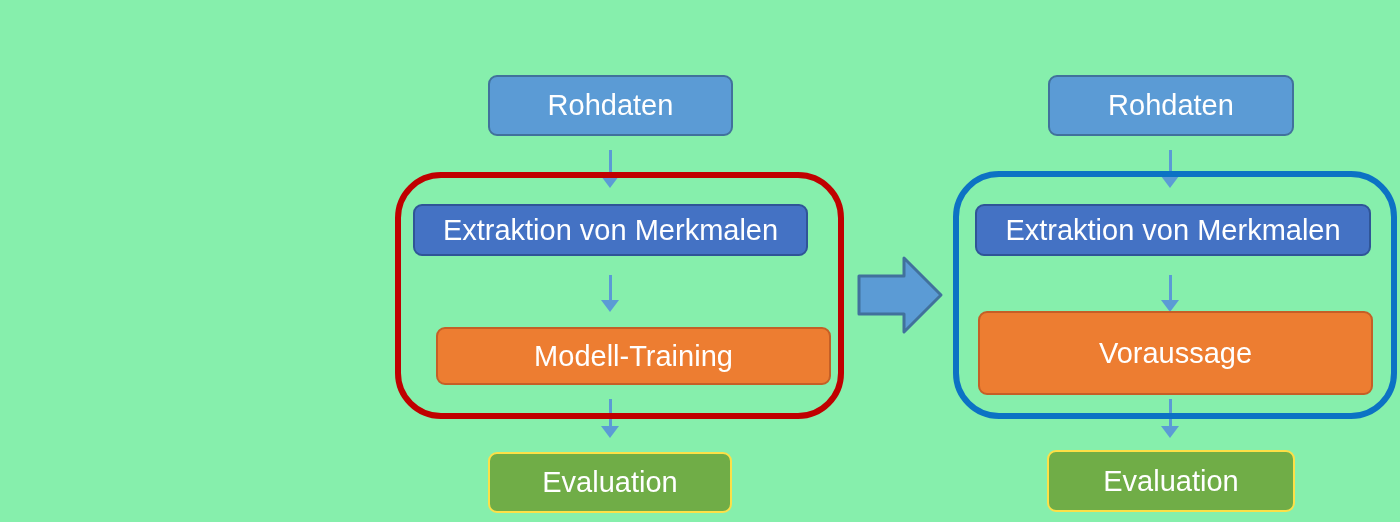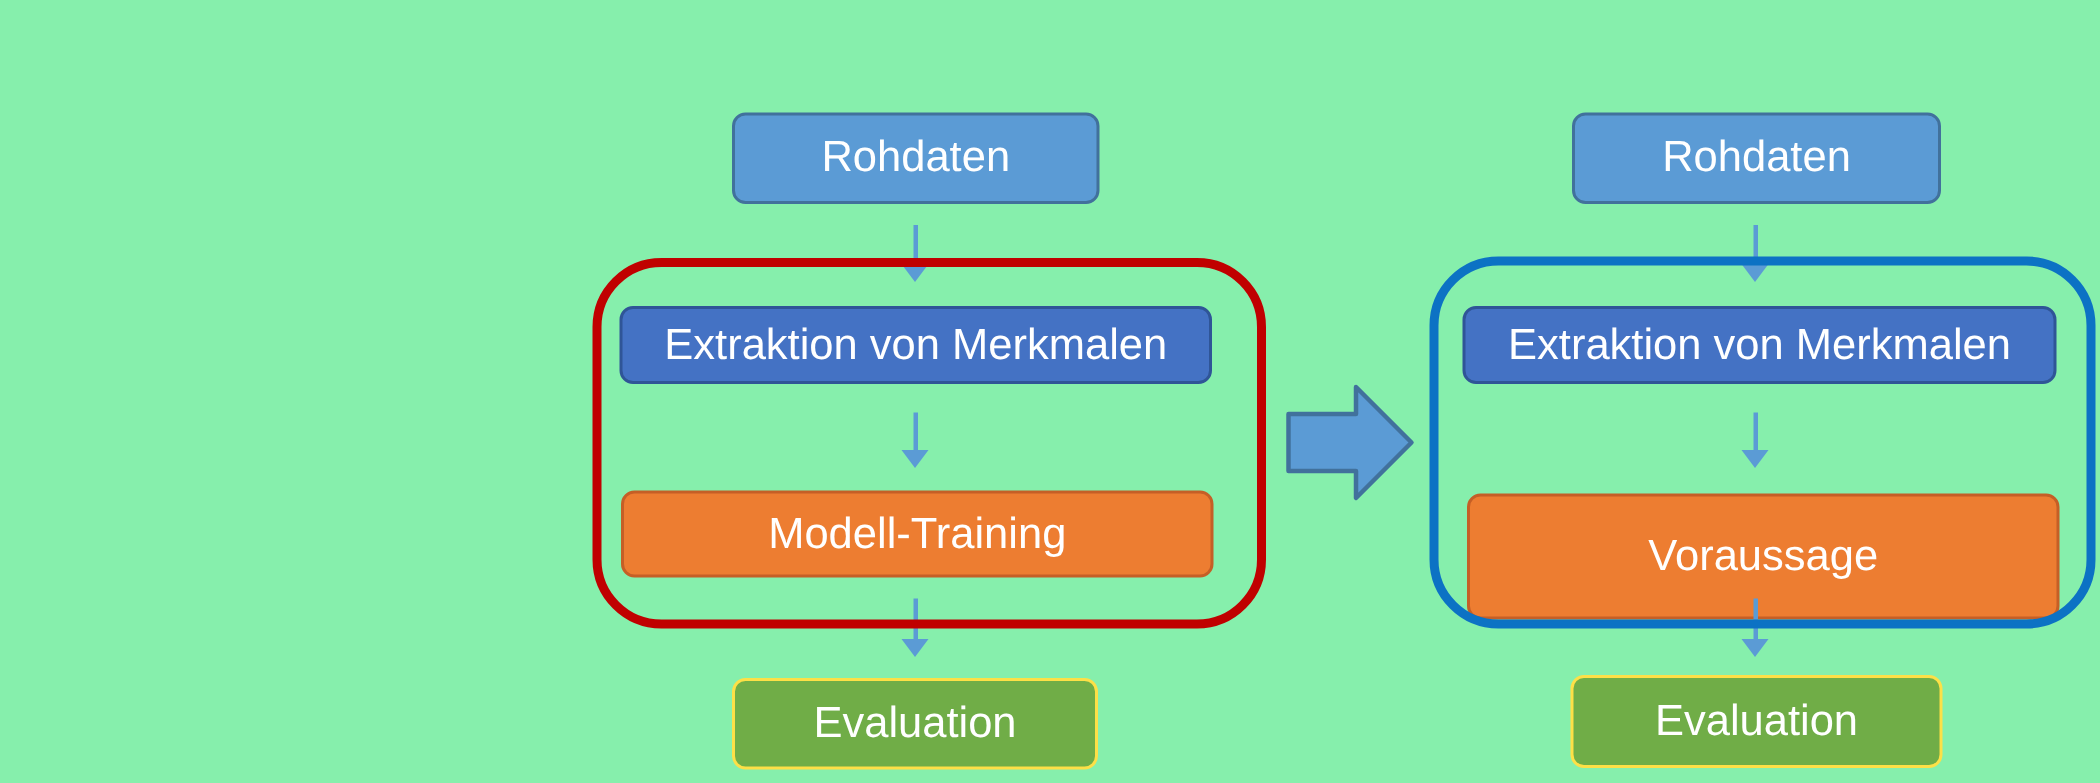--- a/index.html
+++ b/index.html
@@ -70,21 +70,21 @@
 
   <div class="node node-feat" style="left:413px; top:204px; width:395px; height:52px;">
     <span>Extraktion von Merkmalen</span>
   </div>
 
   <div class="v-arrow" style="left:601px; top:275px;">
     <div class="shaft" style="height:25px;"></div>
     <div class="head"></div>
   </div>
 
-  <div class="node node-model" style="left:414px; top:327px; width:395px; height:58px;">
+  <div class="node node-model" style="left:436px; top:327px; width:395px; height:58px;">
     <span>Modell-Training</span>
   </div>
 
   <div class="v-arrow" style="left:601px; top:399px;">
     <div class="shaft" style="height:27px;"></div>
     <div class="head"></div>
   </div>
 
   <div class="group-box group-red" style="left:395px; top:172px; width:449px; height:247px;"></div>
 
@@ -107,21 +107,21 @@
 
   <div class="node node-feat" style="left:975px; top:204px; width:396px; height:52px;">
     <span>Extraktion von Merkmalen</span>
   </div>
 
   <div class="v-arrow" style="left:1161px; top:275px;">
     <div class="shaft" style="height:25px;"></div>
     <div class="head"></div>
   </div>
 
-  <div class="node node-model" style="left:978px; top:329px; width:395px; height:84px;">
+  <div class="node node-model" style="left:978px; top:311px; width:395px; height:84px;">
     <span>Voraussage</span>
   </div>
 
   <div class="v-arrow" style="left:1161px; top:399px;">
     <div class="shaft" style="height:27px;"></div>
     <div class="head"></div>
   </div>
 
   <div class="group-box group-blue" style="left:953px; top:171px; width:444px; height:248px;"></div>
 

